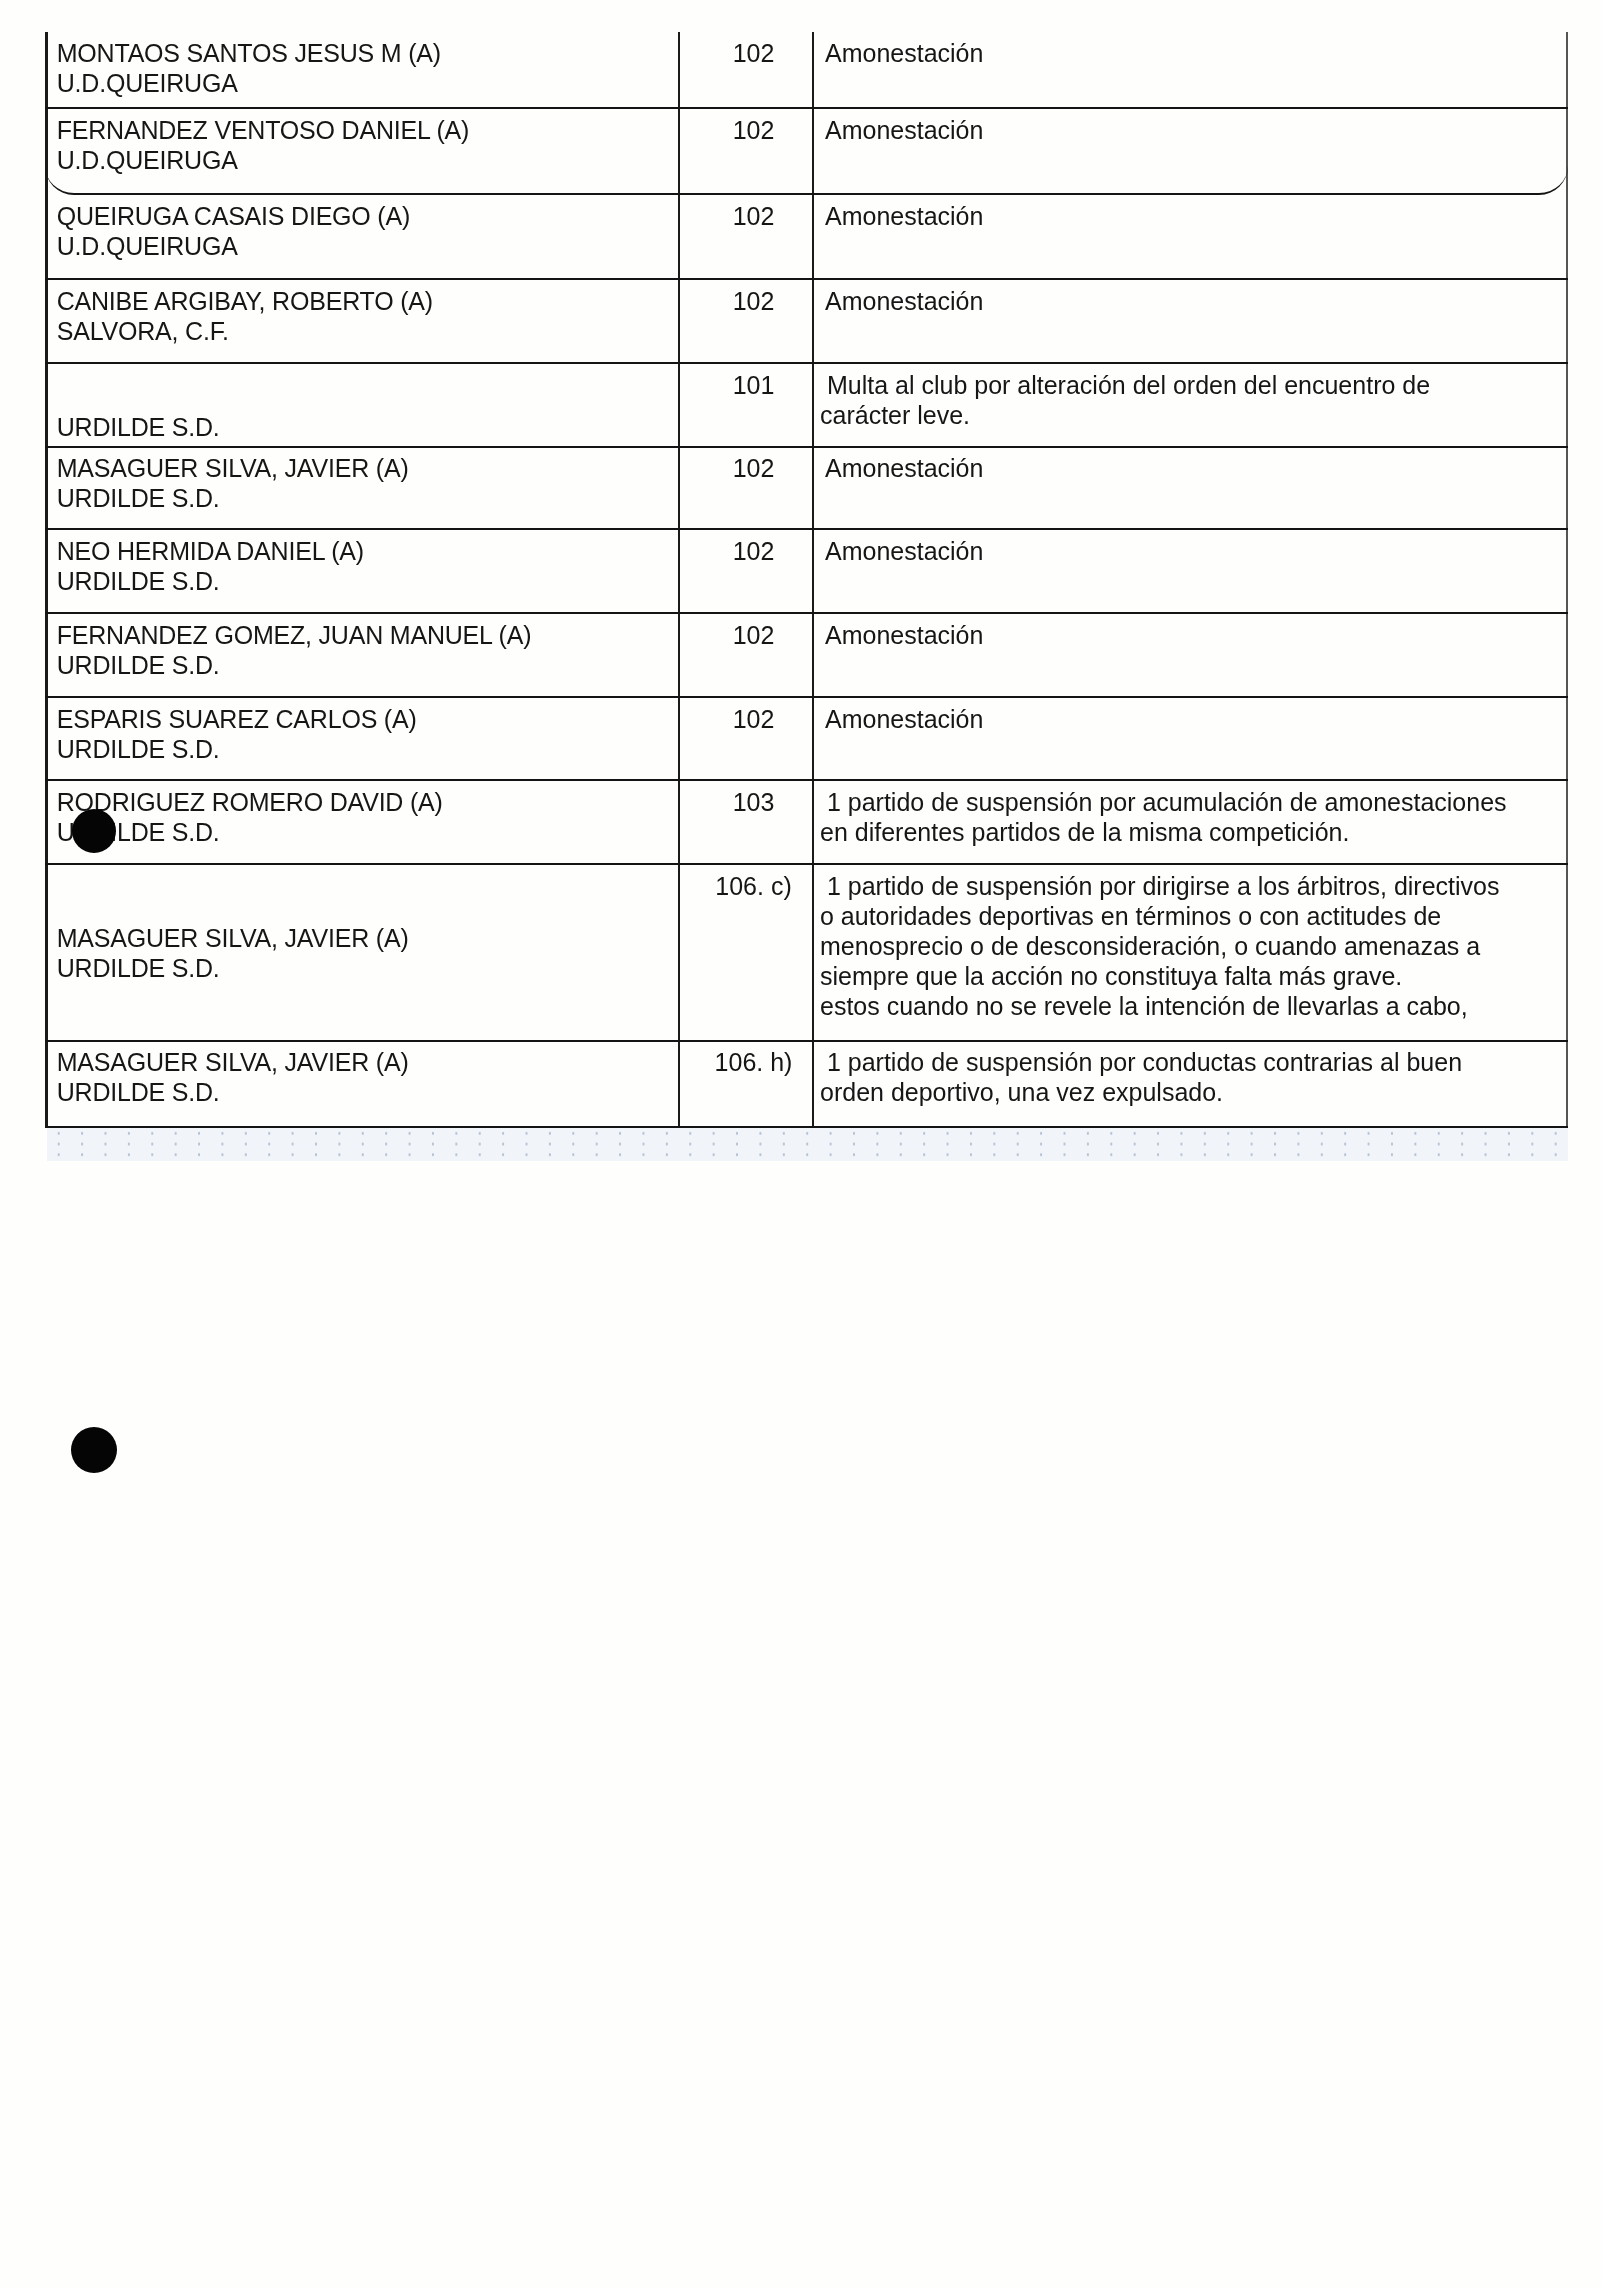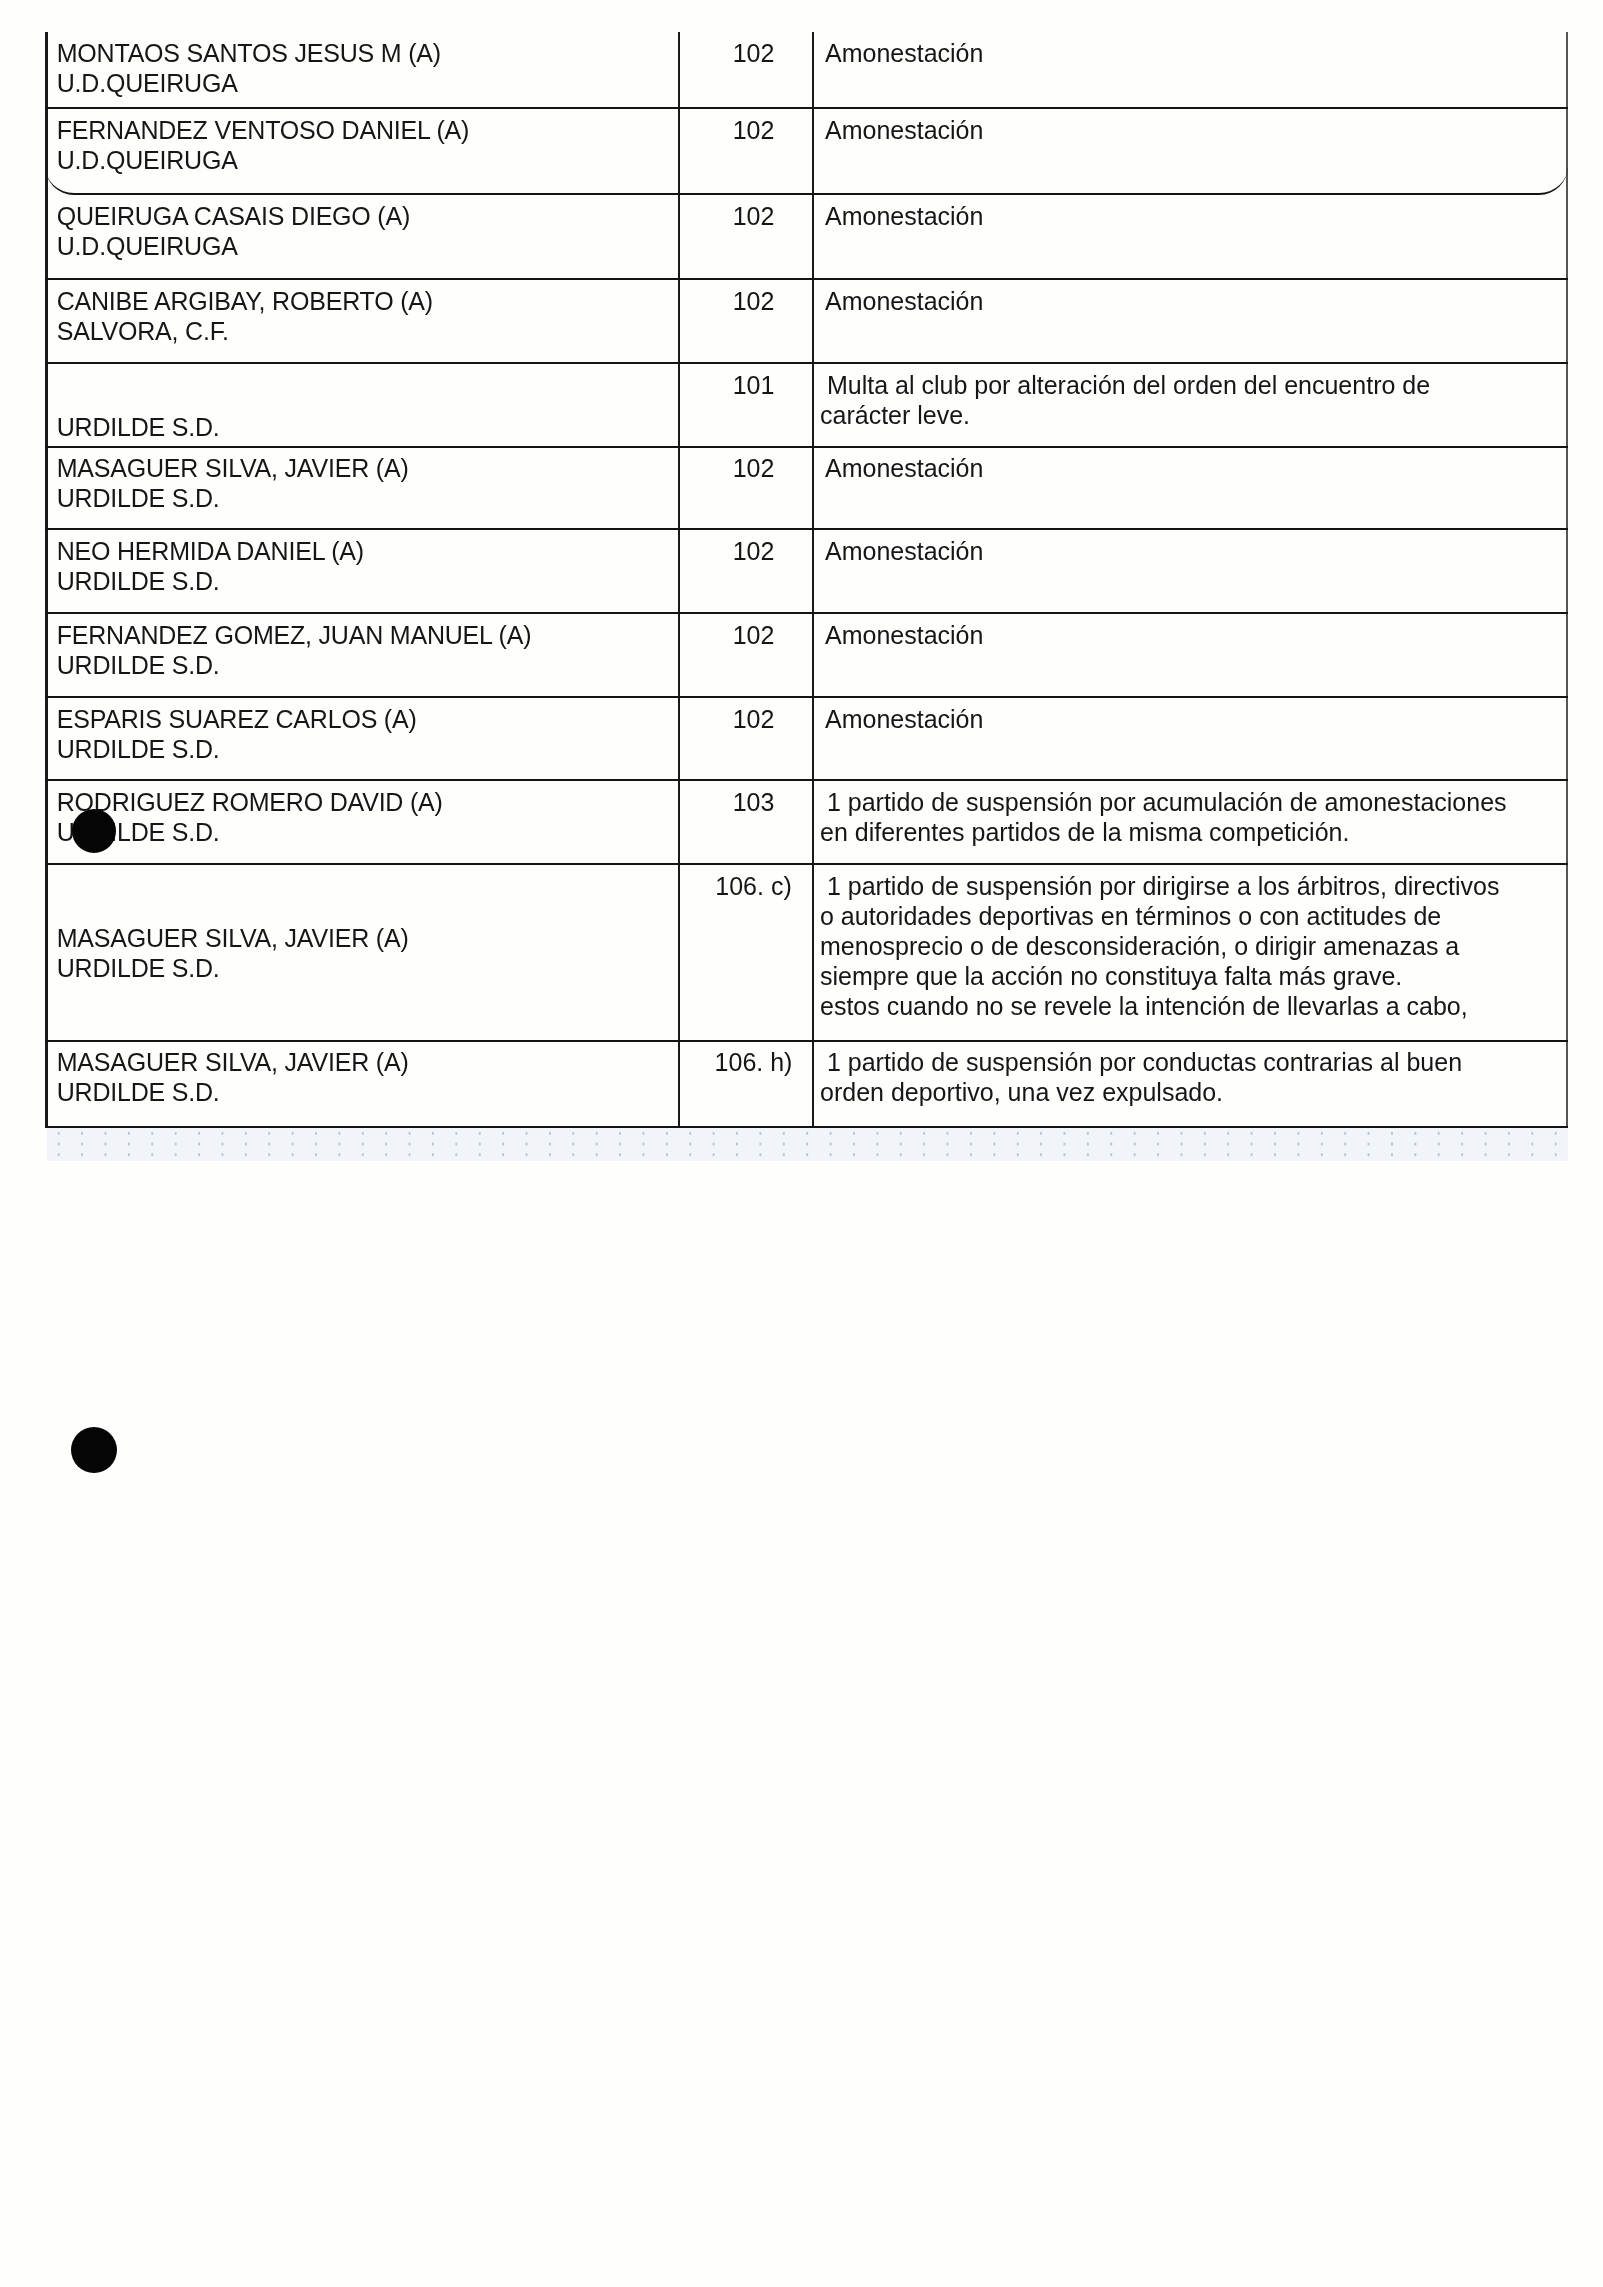--- a/index.html
+++ b/index.html
@@ -159,21 +159,21 @@
 
     <div class="row" style="top:833px;height:177px;">
       <div class="cell name middle">
         <span class="txt">MASAGUER SILVA, JAVIER (A)</span>
         <span class="txt">URDILDE S.D.</span>
       </div>
       <div class="cell code">106. c)</div>
       <div class="cell desc" style="left:775px;">
         <span class="ln" style="white-space:pre;"> 1 partido de suspensión por dirigirse a los árbitros, directivos</span>
         <span class="ln">o autoridades deportivas en términos o con actitudes de</span>
-        <span class="ln">menosprecio o de desconsideración, o dirigir amenazas a</span>
+        <span class="ln">menosprecio o de desconsideración, o cuando amenazas a</span>
         <span class="ln">siempre que la acción no constituya falta más grave.</span>
         <span class="ln">estos cuando no se revele la intención de llevarlas a cabo,</span>
       </div>
     </div>
 
     <div class="row" style="top:1009px;height:87px;">
       <div class="cell name">
         <span class="txt">MASAGUER SILVA, JAVIER (A)</span>
         <span class="txt">URDILDE S.D.</span>
       </div>

